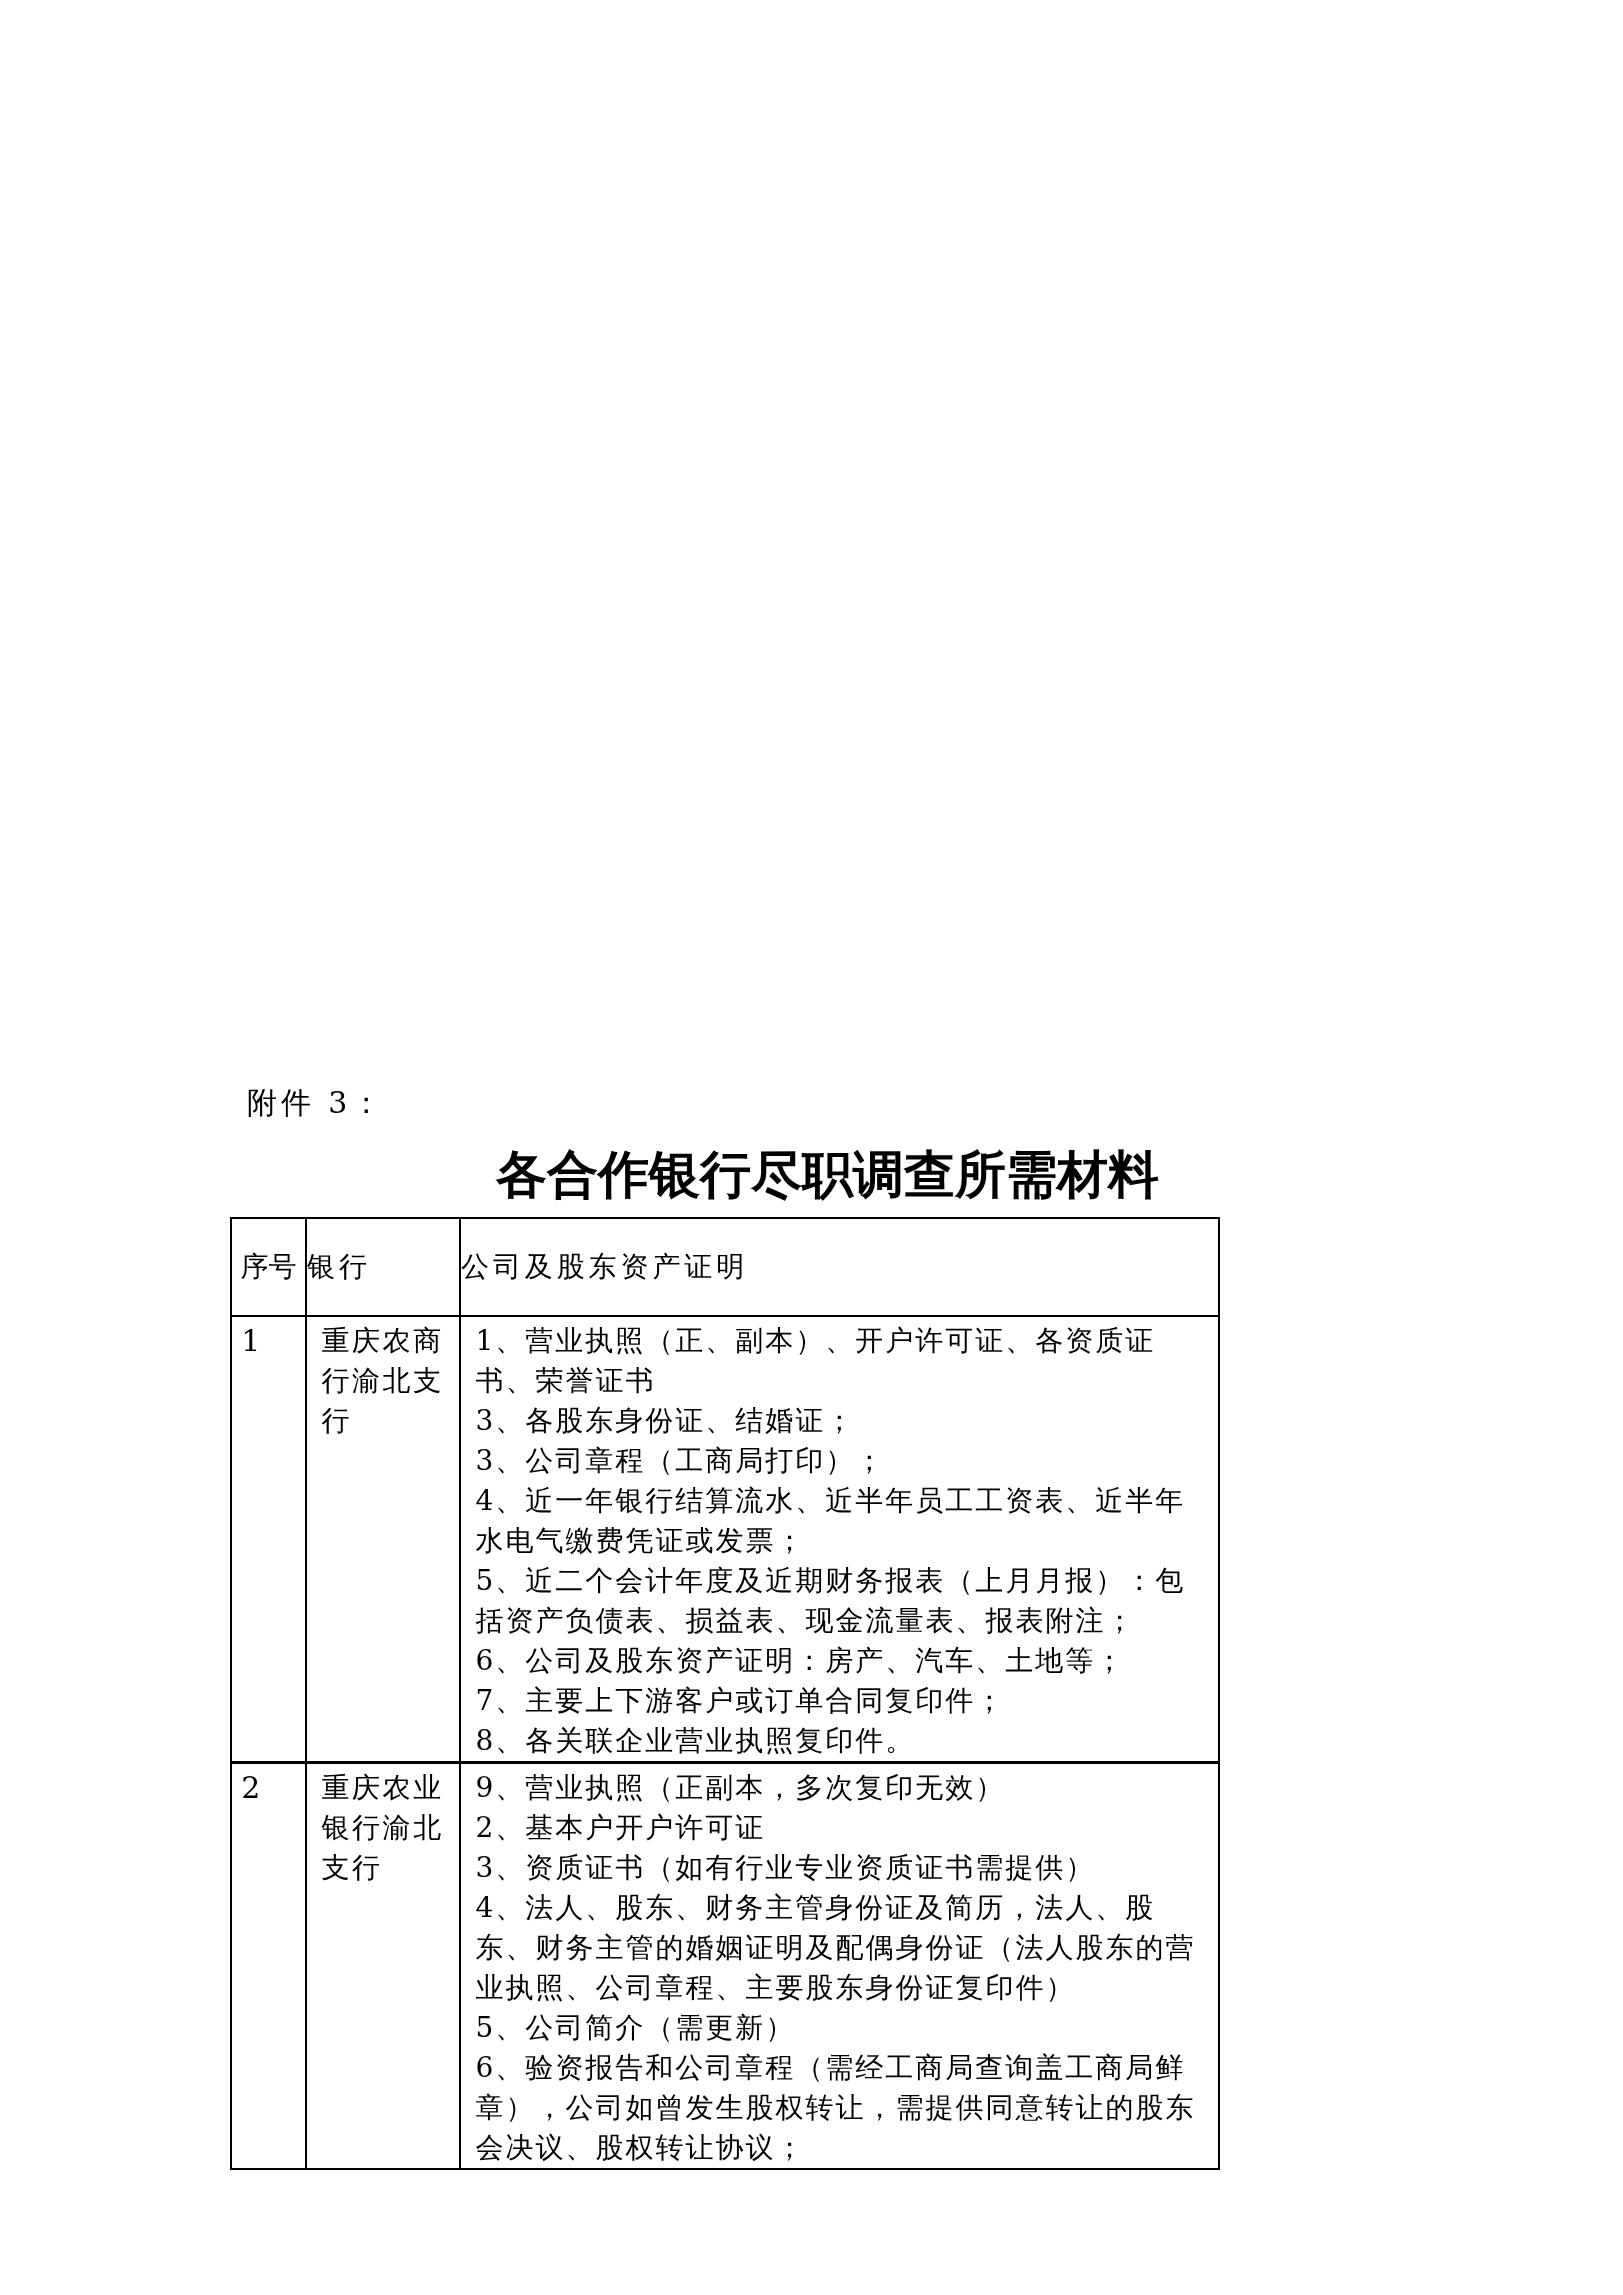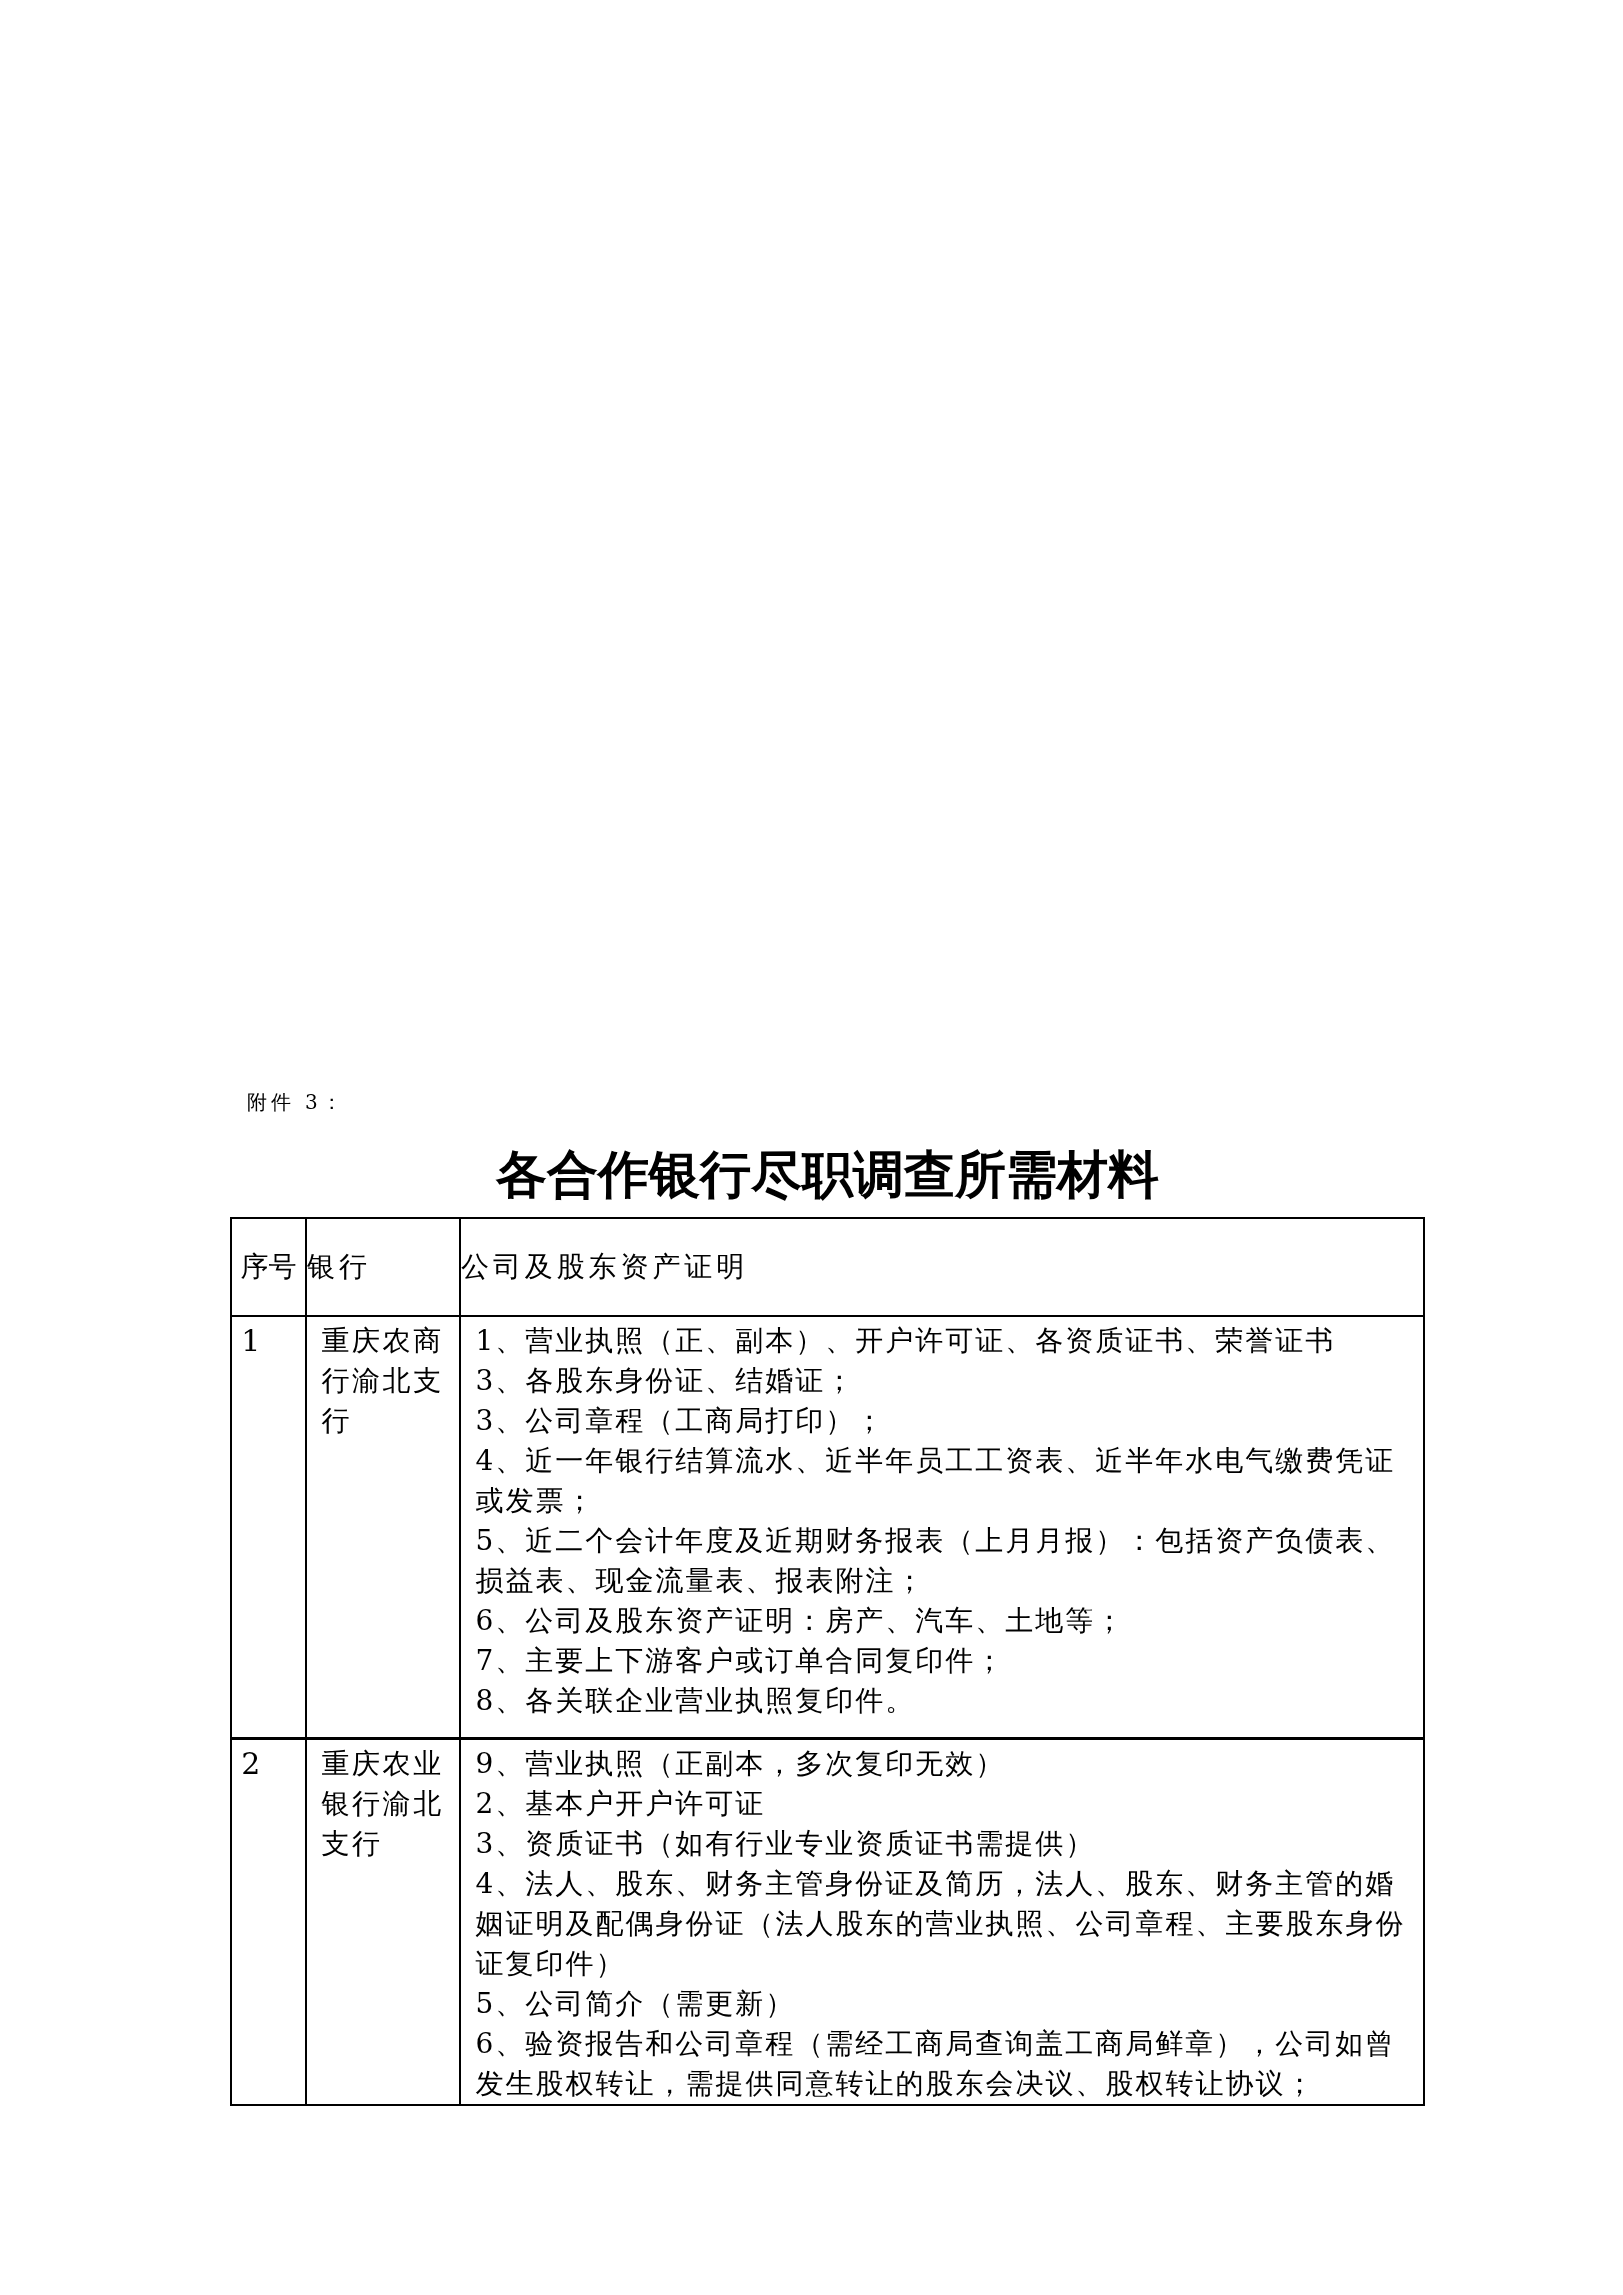--- a/index.html
+++ b/index.html
@@ -12,42 +12,42 @@
       height: 2295px;
       position: relative;
       overflow: hidden;
       font-family: "DejaVu Serif", "Liberation Serif", serif;
       color: #000000;
     }
     .attachment-label {
       position: absolute;
       left: 247px;
       top: 1083px;
-      font-size: 20px;
+      font-size: 30px;
       line-height: 39px;
       letter-spacing: 3.9px;
       white-space: nowrap;
     }
     .doc-title {
       position: absolute;
       left: 230px;
       width: 1195px;
       top: 1142px;
       text-align: center;
       font-size: 51px;
       font-weight: bold;
       line-height: 65px;
       font-family: Liberation Sans, sans-serif;
       white-space: nowrap;
     }
     .req-table {
       position: absolute;
       left: 230px;
       top: 1217px;
-      width: 1195px;
+      width: 990px;
       border-collapse: collapse;
       table-layout: fixed;
       border-radius: 17px;
     }
     .req-table td {
       border: 2px solid #000;
       vertical-align: top;
       padding: 0;
       font-size: 28px;
       line-height: 40px;

